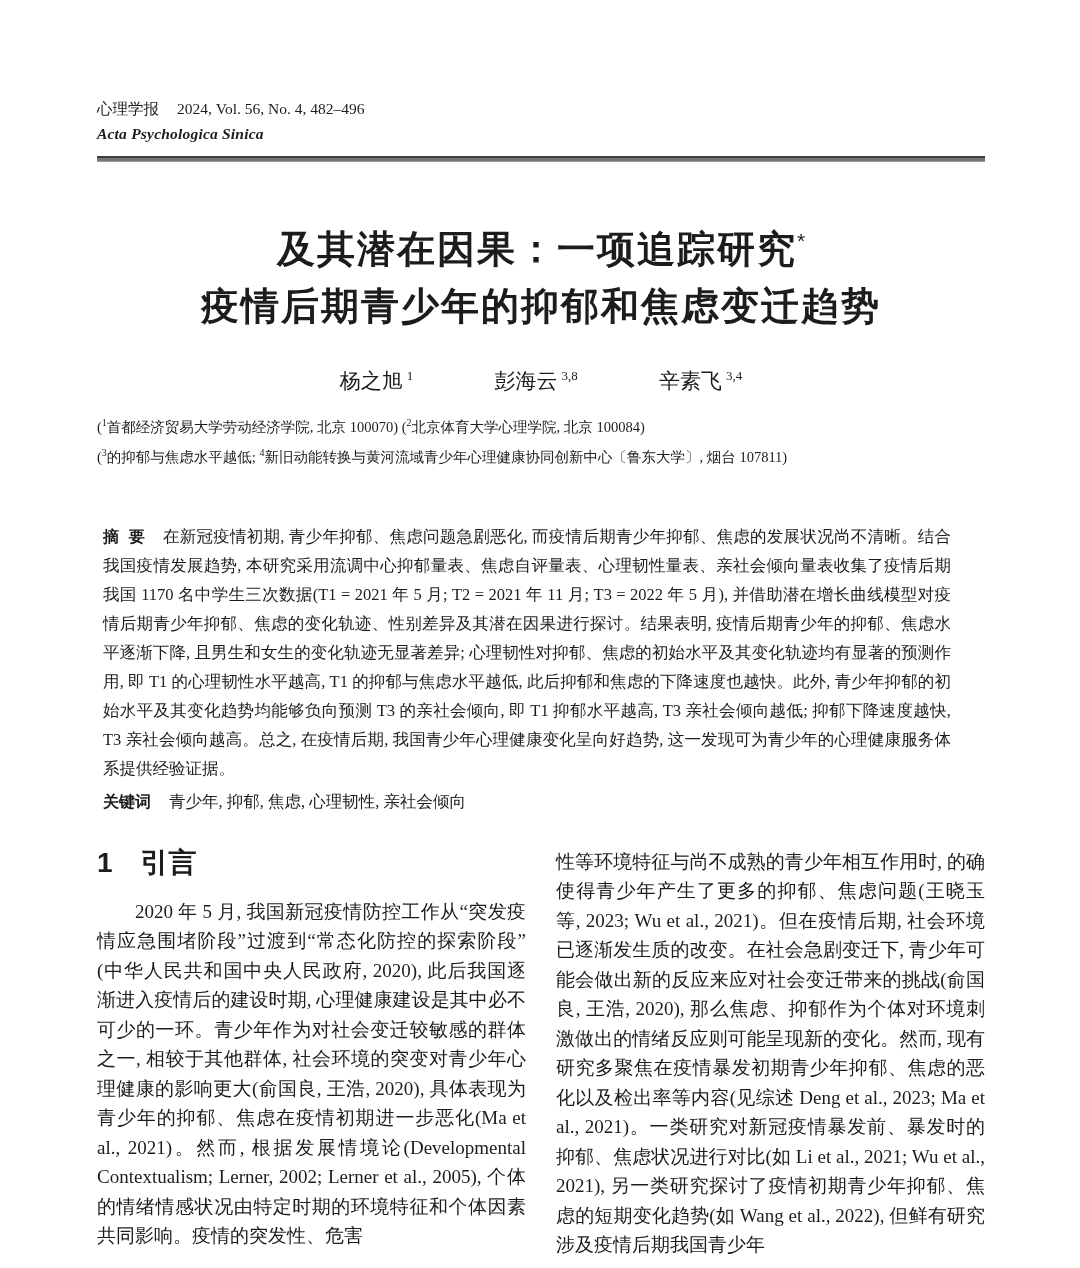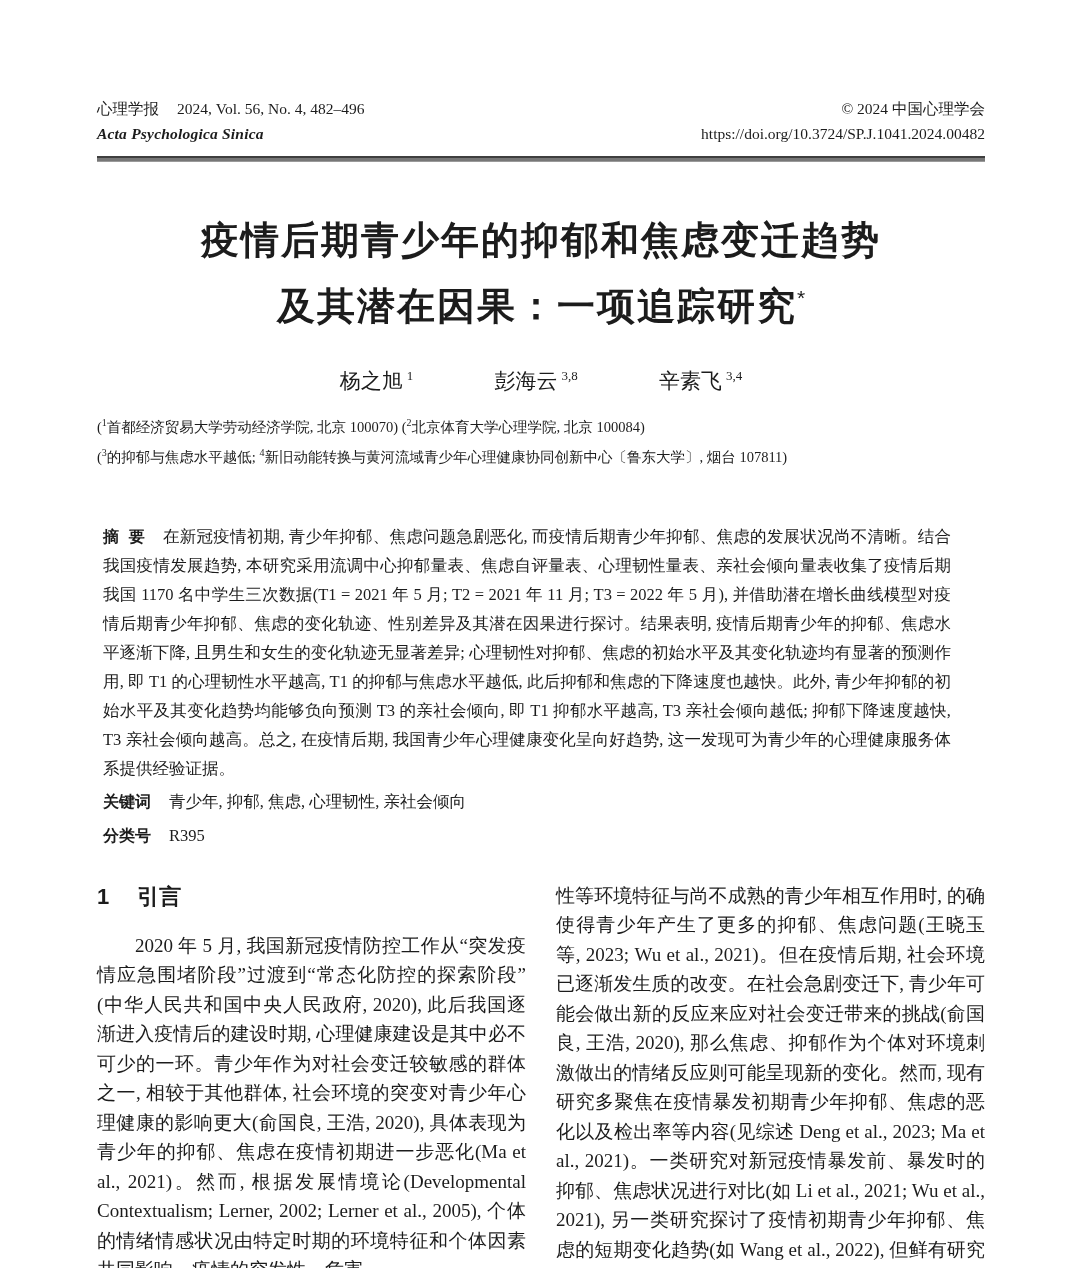--- a/index.html
+++ b/index.html
@@ -93,21 +93,21 @@
   .body-cols {
     display: flex;
     gap: 30px;
     margin-top: 30px;
   }
   .col { flex: 1; min-width: 0; }
   .sec {
     margin: 0 0 18px 0;
     font-family: "Liberation Sans", "DejaVu Sans", sans-serif;
     font-weight: 700;
-    font-size: 22px;
+    font-size: 28px;
     line-height: 32px;
   }
   .sec .secnum { margin-right: 28px; }
   .para {
     margin: 0;
     font-size: 19px;
     line-height: 29.5px;
     text-align: justify;
   }
   .para.indent { text-indent: 2em; }
@@ -115,49 +115,44 @@
 </head>
 <body>
 
 <div class="page">
 
   <div class="hdr">
     <div class="hdr-left">
       <div><span class="cn">心理学报</span><span>2024, Vol. 56, No. 4, 482–496</span></div>
       <div class="en">Acta Psychologica Sinica</div>
     </div>
-    <div class="hdr-right">
-      <div>© 2024 中国心理学会</div>
-      <div>https://doi.org/10.3724/SP.J.1041.2024.00482</div>
-    </div>
   </div>
 
   <div class="rule"></div>
 
   <h1 class="title">
+    <span class="tl"><span>及其潜在因果：一项追踪研究</span><sup class="tmark">*</sup></span>
     <span class="tl">疫情后期青少年的抑郁和焦虑变迁趋势</span>
-    <span class="tl"><span>及其潜在因果：一项追踪研究</span><sup class="tmark">*</sup></span>
   </h1>
 
   <div class="authors">
     <span class="author"><span>杨之旭</span><sup>1</sup></span>
     <span class="author"><span>彭海云</span><sup>3,8</sup></span>
     <span class="author"><span>辛素飞</span><sup>3,4</sup></span>
   </div>
 
   <div class="affils">
     <div><span>(</span><sup>1</sup><span>首都经济贸易大学劳动经济学院, 北京  100070) (</span><sup>2</sup><span>北京体育大学心理学院, 北京  100084)</span></div>
     <div><span>(</span><sup>3</sup><span>的抑郁与焦虑水平越低; </span><sup>4</sup><span>新旧动能转换与黄河流域青少年心理健康协同创新中心〔鲁东大学〕, 烟台  107811)</span></div>
   </div>
 
   <p class="abstract"><span class="lab">摘  要</span><span>在新冠疫情初期, 青少年抑郁、焦虑问题急剧恶化, 而疫情后期青少年抑郁、焦虑的发展状况尚不清晰。结合我国疫情发展趋势, 本研究采用流调中心抑郁量表、焦虑自评量表、心理韧性量表、亲社会倾向量表收集了疫情后期我国 1170 名中学生三次数据(T1 = 2021 年 5 月; T2 = 2021 年 11 月; T3 = 2022 年 5 月), 并借助潜在增长曲线模型对疫情后期青少年抑郁、焦虑的变化轨迹、性别差异及其潜在因果进行探讨。结果表明, 疫情后期青少年的抑郁、焦虑水平逐渐下降, 且男生和女生的变化轨迹无显著差异; 心理韧性对抑郁、焦虑的初始水平及其变化轨迹均有显著的预测作用, 即 T1 的心理韧性水平越高, T1 的抑郁与焦虑水平越低, 此后抑郁和焦虑的下降速度也越快。此外, 青少年抑郁的初始水平及其变化趋势均能够负向预测 T3 的亲社会倾向, 即 T1 抑郁水平越高, T3 亲社会倾向越低; 抑郁下降速度越快, T3 亲社会倾向越高。总之, 在疫情后期, 我国青少年心理健康变化呈向好趋势, 这一发现可为青少年的心理健康服务体系提供经验证据。</span></p>
 
   <p class="kv"><span class="lab">关键词</span><span>青少年, 抑郁, 焦虑, 心理韧性, 亲社会倾向</span></p>
 
-  <p class="kv"><span class="lab">分类号</span><span>R395</span></p>
 
   <div class="body-cols">
     <div class="col">
       <h2 class="sec"><span class="secnum">1</span><span>引言</span></h2>
       <p class="para indent">2020 年 5 月, 我国新冠疫情防控工作从“突发疫情应急围堵阶段”过渡到“常态化防控的探索阶段” (中华人民共和国中央人民政府, 2020), 此后我国逐渐进入疫情后的建设时期, 心理健康建设是其中必不可少的一环。青少年作为对社会变迁较敏感的群体之一, 相较于其他群体, 社会环境的突变对青少年心理健康的影响更大(俞国良, 王浩, 2020), 具体表现为青少年的抑郁、焦虑在疫情初期进一步恶化(Ma et al., 2021)。然而, 根据发展情境论(Developmental Contextualism; Lerner, 2002; Lerner et al., 2005), 个体的情绪情感状况由特定时期的环境特征和个体因素共同影响。疫情的突发性、危害</p>
     </div>
     <div class="col">
       <p class="para">性等环境特征与尚不成熟的青少年相互作用时, 的确使得青少年产生了更多的抑郁、焦虑问题(王晓玉 等, 2023; Wu et al., 2021)。但在疫情后期, 社会环境已逐渐发生质的改变。在社会急剧变迁下, 青少年可能会做出新的反应来应对社会变迁带来的挑战(俞国良, 王浩, 2020), 那么焦虑、抑郁作为个体对环境刺激做出的情绪反应则可能呈现新的变化。然而, 现有研究多聚焦在疫情暴发初期青少年抑郁、焦虑的恶化以及检出率等内容(见综述 Deng et al., 2023; Ma et al., 2021)。一类研究对新冠疫情暴发前、暴发时的抑郁、焦虑状况进行对比(如 Li et al., 2021; Wu et al., 2021), 另一类研究探讨了疫情初期青少年抑郁、焦虑的短期变化趋势(如 Wang et al., 2022), 但鲜有研究涉及疫情后期我国青少年</p>
     </div>
   </div>

